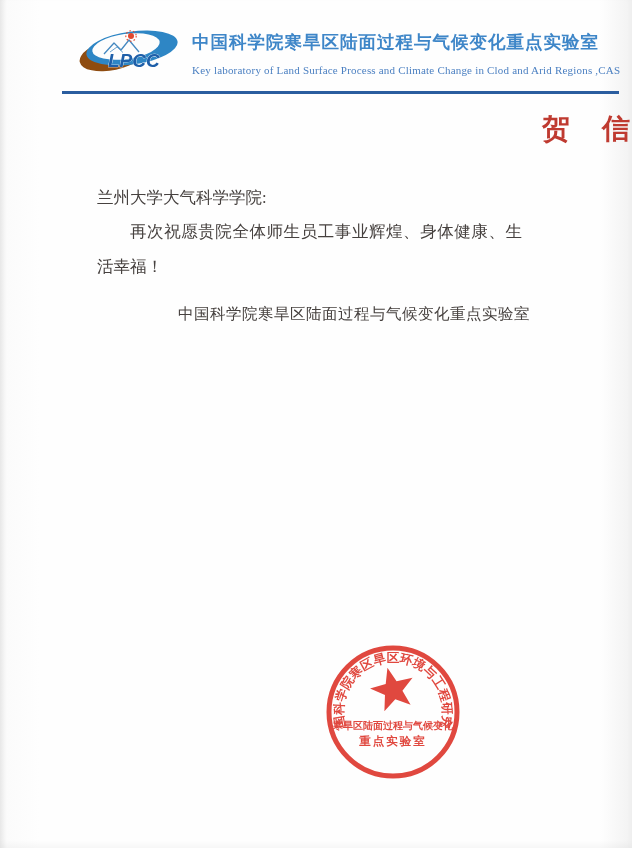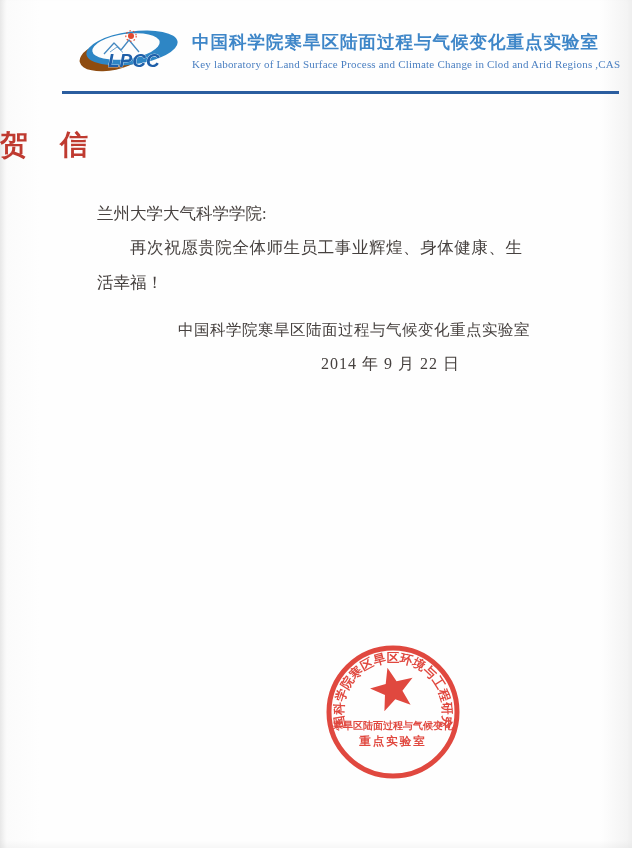--- a/index.html
+++ b/index.html
@@ -18,26 +18,26 @@
   .header{display:flex;align-items:flex-start;padding:29px 0 0 79px;}
   .logo{flex:0 0 auto;}
   .header-text{margin-left:13px;}
   .title-cn{
     font-family:"Liberation Sans","DejaVu Sans",sans-serif;
     font-weight:bold;font-size:17.5px;line-height:24px;
     color:#3e86c8;letter-spacing:1px;margin-top:1px;
   }
   .subtitle-en{
     font-family:"Liberation Serif","DejaVu Serif",serif;
-    font-size:11px;color:#4a7fc1;margin-top:4px;letter-spacing:.2px;
+    font-size:11px;color:#4a7fc1;margin-top:10px;letter-spacing:.2px;
   }
   .divider{height:2.5px;background:#2a5d9f;margin:14px 13px 0 62px;}
   
   .letter-title{
-    text-align:left;margin-top:32px;
+    text-align:right;margin-top:16px;
     font-size:28px;font-weight:bold;color:#bf3a30;
     letter-spacing:2px;
     font-family:"Liberation Sans","DejaVu Sans",sans-serif;
   }
   
   .letter-body{
     margin:33px 110px 0 97px;
     font-size:16.5px;line-height:34.5px;
     color:#46413f;text-align:justify;
   }
@@ -85,21 +85,20 @@
   <div class="divider"></div>
 
   <div class="letter-title">贺　信</div>
 
   <div class="letter-body">
     <p class="salutation">兰州大学大气科学学院:</p>
     <p class="para">再次祝愿贵院全体师生员工事业辉煌、身体健康、生活幸福！</p>
   </div>
 
   <div class="signature">中国科学院寒旱区陆面过程与气候变化重点实验室</div>
-  <div class="date-line">2014 年 9 月 22 日</div>
 
   <div class="stamp">
     <svg width="150" height="150" viewBox="0 0 150 150" xmlns="http://www.w3.org/2000/svg">
       <defs>
         <path id="seal-arc" d="M 28 92 A 50 50 0 1 1 122 92" fill="none"></path>
       </defs>
       <circle cx="75" cy="75" r="64" fill="none" stroke="#df382e" stroke-width="5"></circle>
       <text font-family="Liberation Sans, DejaVu Sans, sans-serif" font-size="12.5" font-weight="bold" fill="#df382e">
         <textPath href="#seal-arc" startOffset="50%" text-anchor="middle">中国科学院寒区旱区环境与工程研究所</textPath>
       </text>

